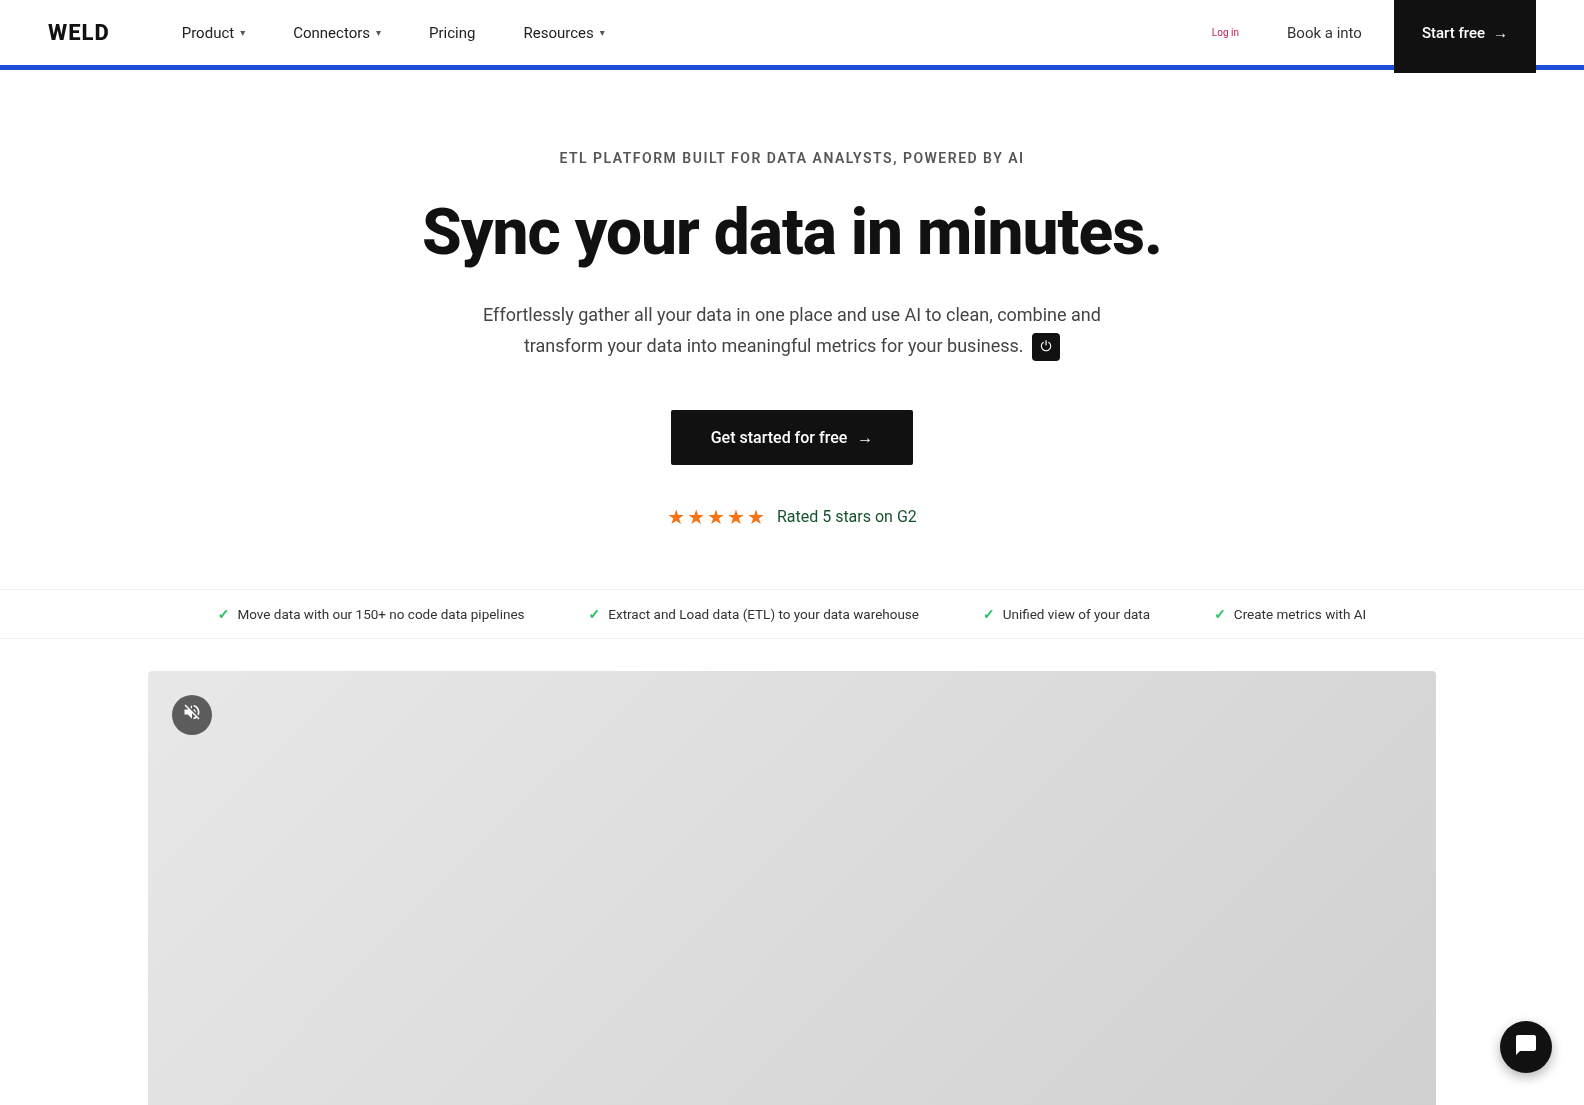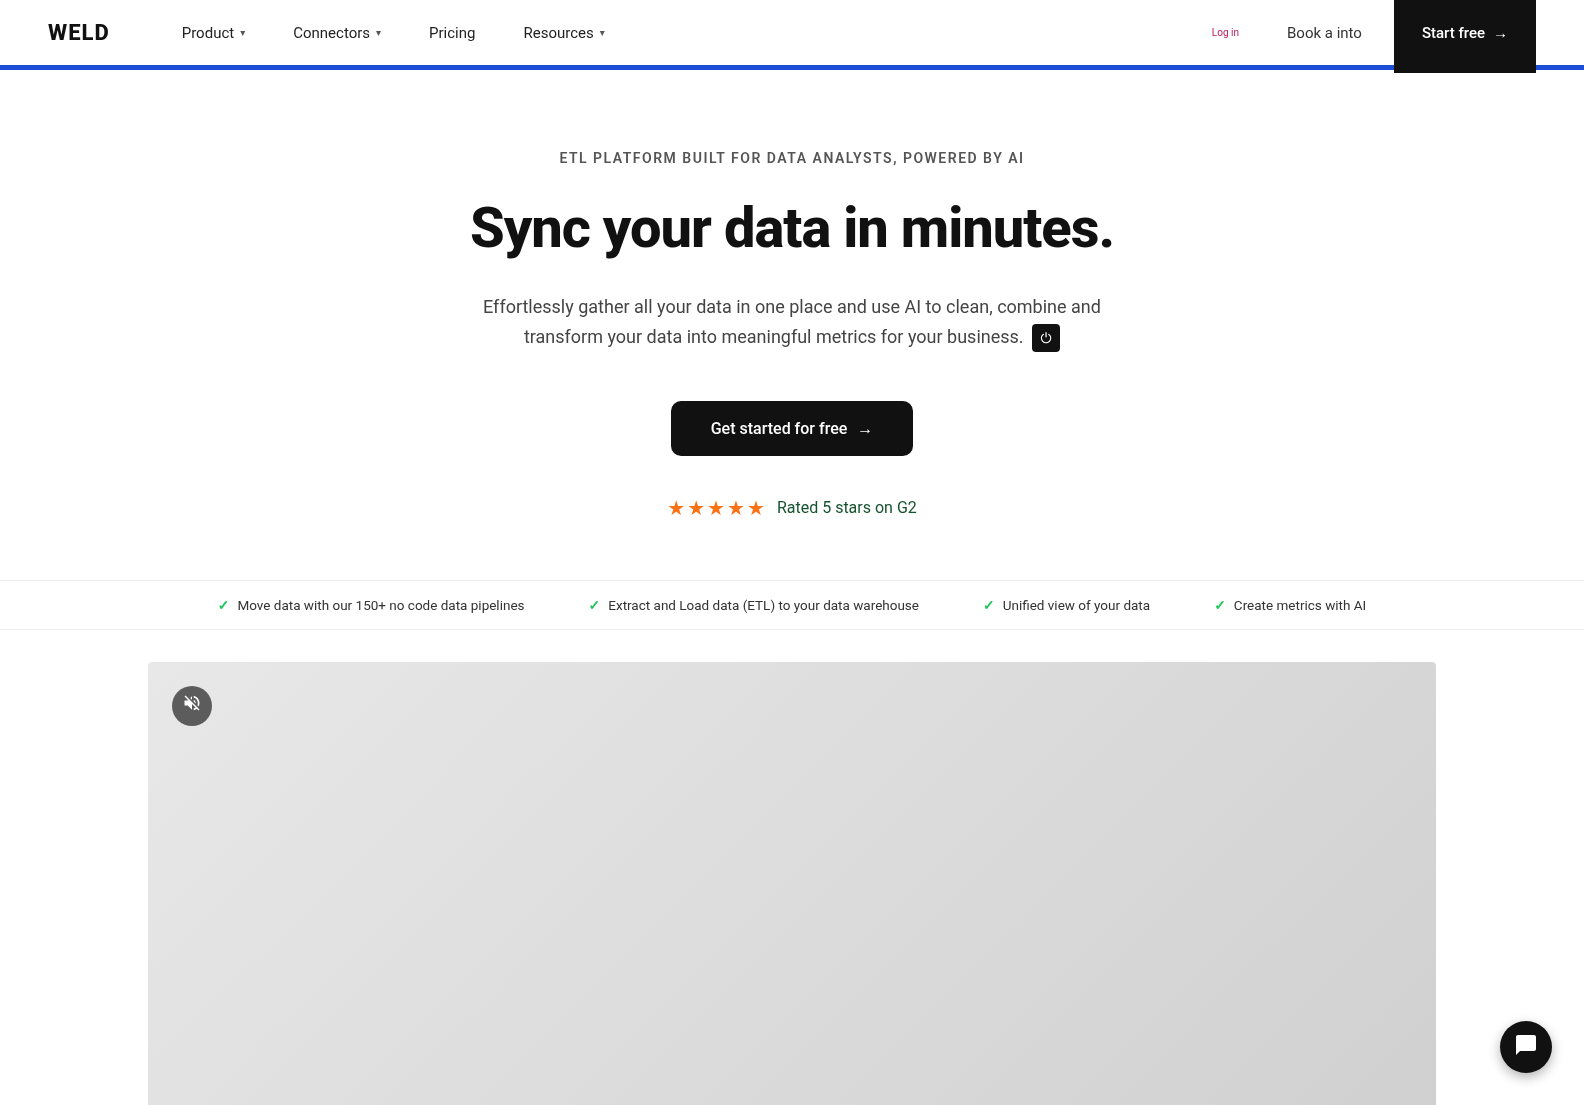--- a/index.html
+++ b/index.html
@@ -123,21 +123,21 @@
     .hero-eyebrow {
       font-size: 14px;
       font-weight: 600;
       letter-spacing: 1.5px;
       color: #555;
       text-transform: uppercase;
       margin-bottom: 32px;
     }
 
     .hero-title {
-      font-size: 56px;
+      font-size: 64px;
       font-weight: 800;
       line-height: 1.1;
       color: #111;
       margin-bottom: 32px;
       letter-spacing: -1px;
     }
 
     .hero-description {
       font-size: 18px;
       line-height: 1.7;
@@ -164,21 +164,21 @@
       display: inline-flex;
       align-items: center;
       gap: 10px;
       background: #111;
       color: #fff;
       padding: 18px 40px;
       font-size: 16px;
       font-weight: 500;
       border: none;
       cursor: pointer;
-      border-radius: 10px;
+      border-radius: 2px;
       text-decoration: none;
       margin-bottom: 40px;
     }
 
     .rating-section {
       display: flex;
       align-items: center;
       gap: 12px;
     }
 

